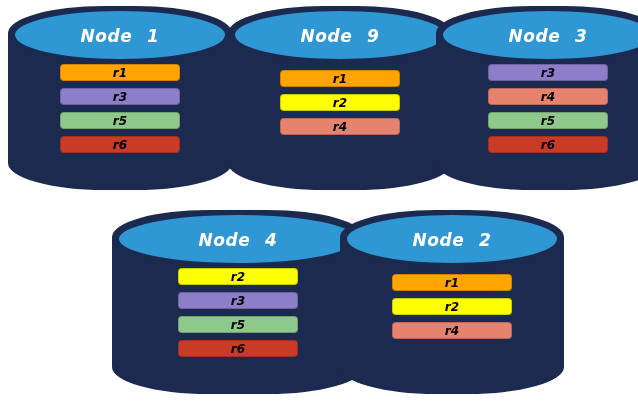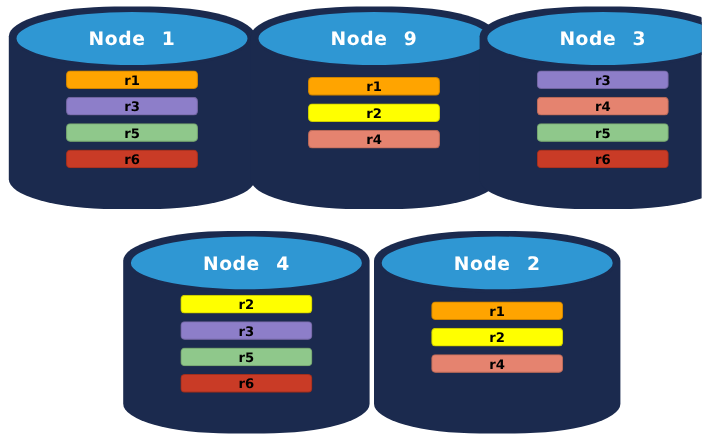--- a/index.html
+++ b/index.html
@@ -15,25 +15,26 @@
     background: #FFFFFF;
     overflow: hidden;
   }
   
   .cyl {
     position: absolute;
     width: 224px;
     height: 184px;
     background: var(--body, #1B2A4E);
     border-radius: 96px / 27px;
+    font-style: italic;
   }
   .n0 { left: 8px;   top: 6px; }
   .n1 { left: 228px; top: 6px; }
   .n2 { left: 436px; top: 6px; }
-  .n3 { left: 112px; top: 210px; }
+  .n3 { left: 112px; top: 210px; padding-left: 28px; }
   .n4 { left: 340px; top: 210px; }
 
   
   .cyl-top {
     position: absolute;
     left: 4px;
     right: 4px;
     top: 2px;
     height: 54px;
     box-sizing: border-box;

